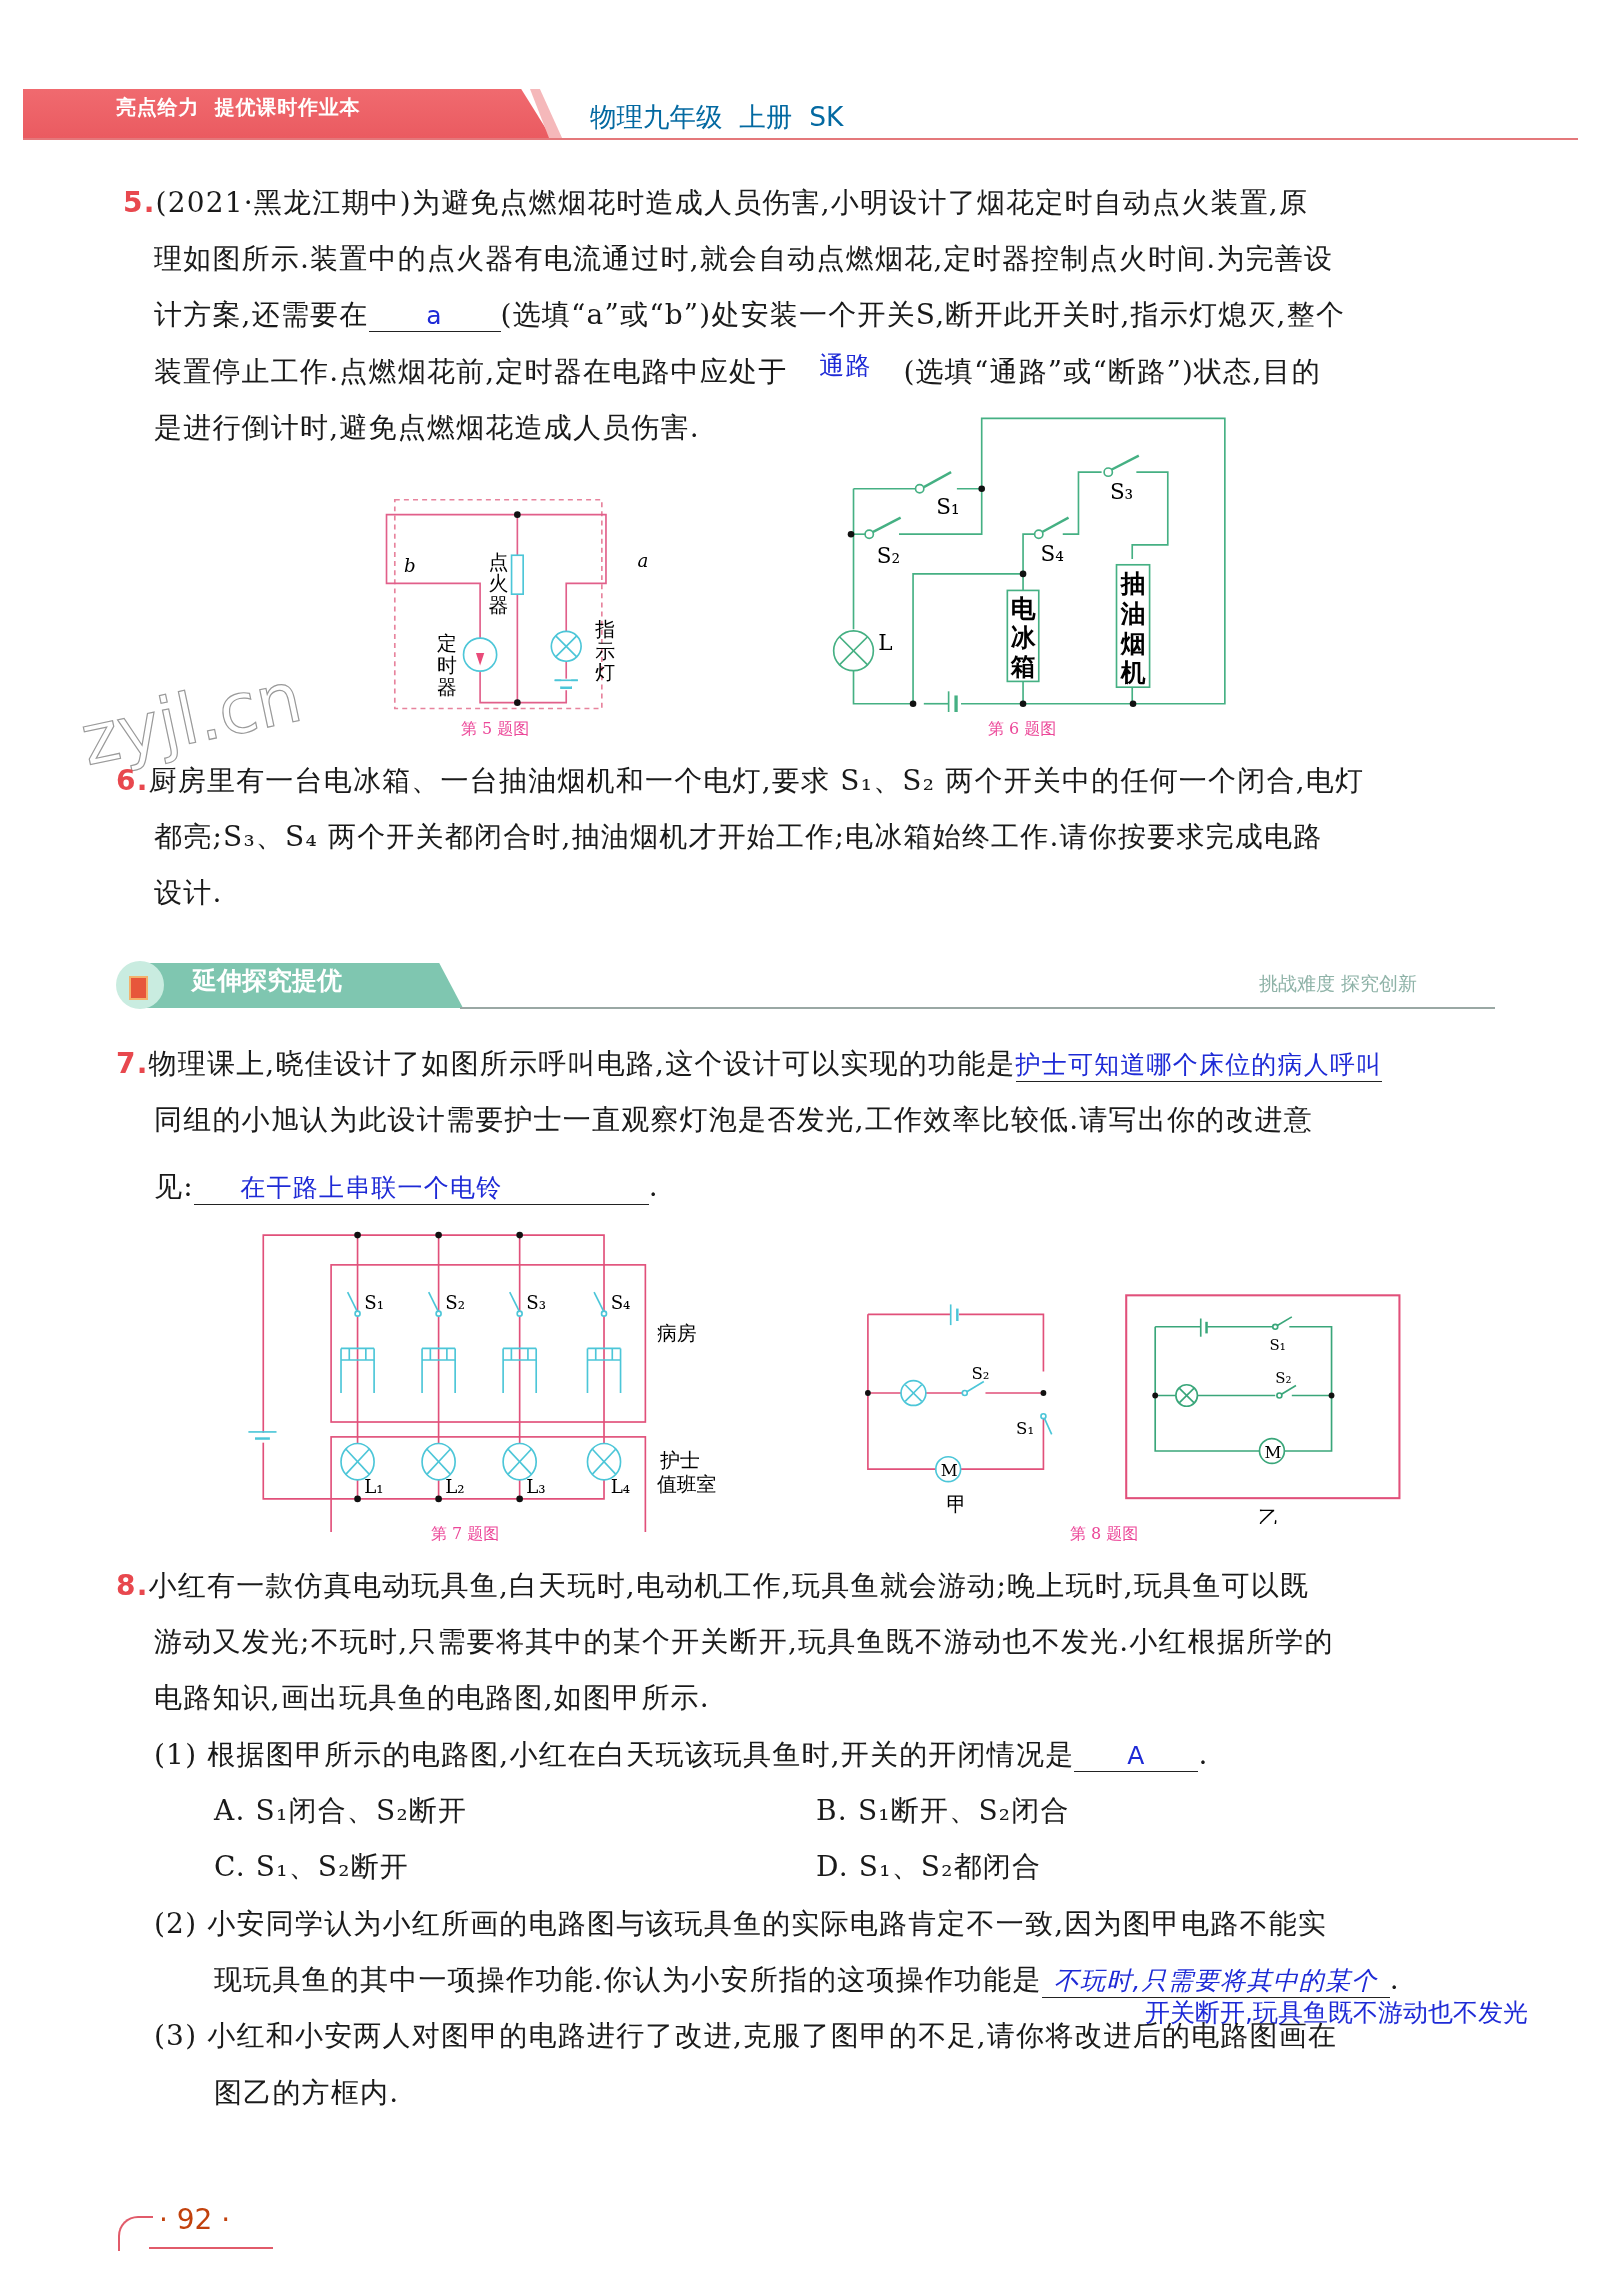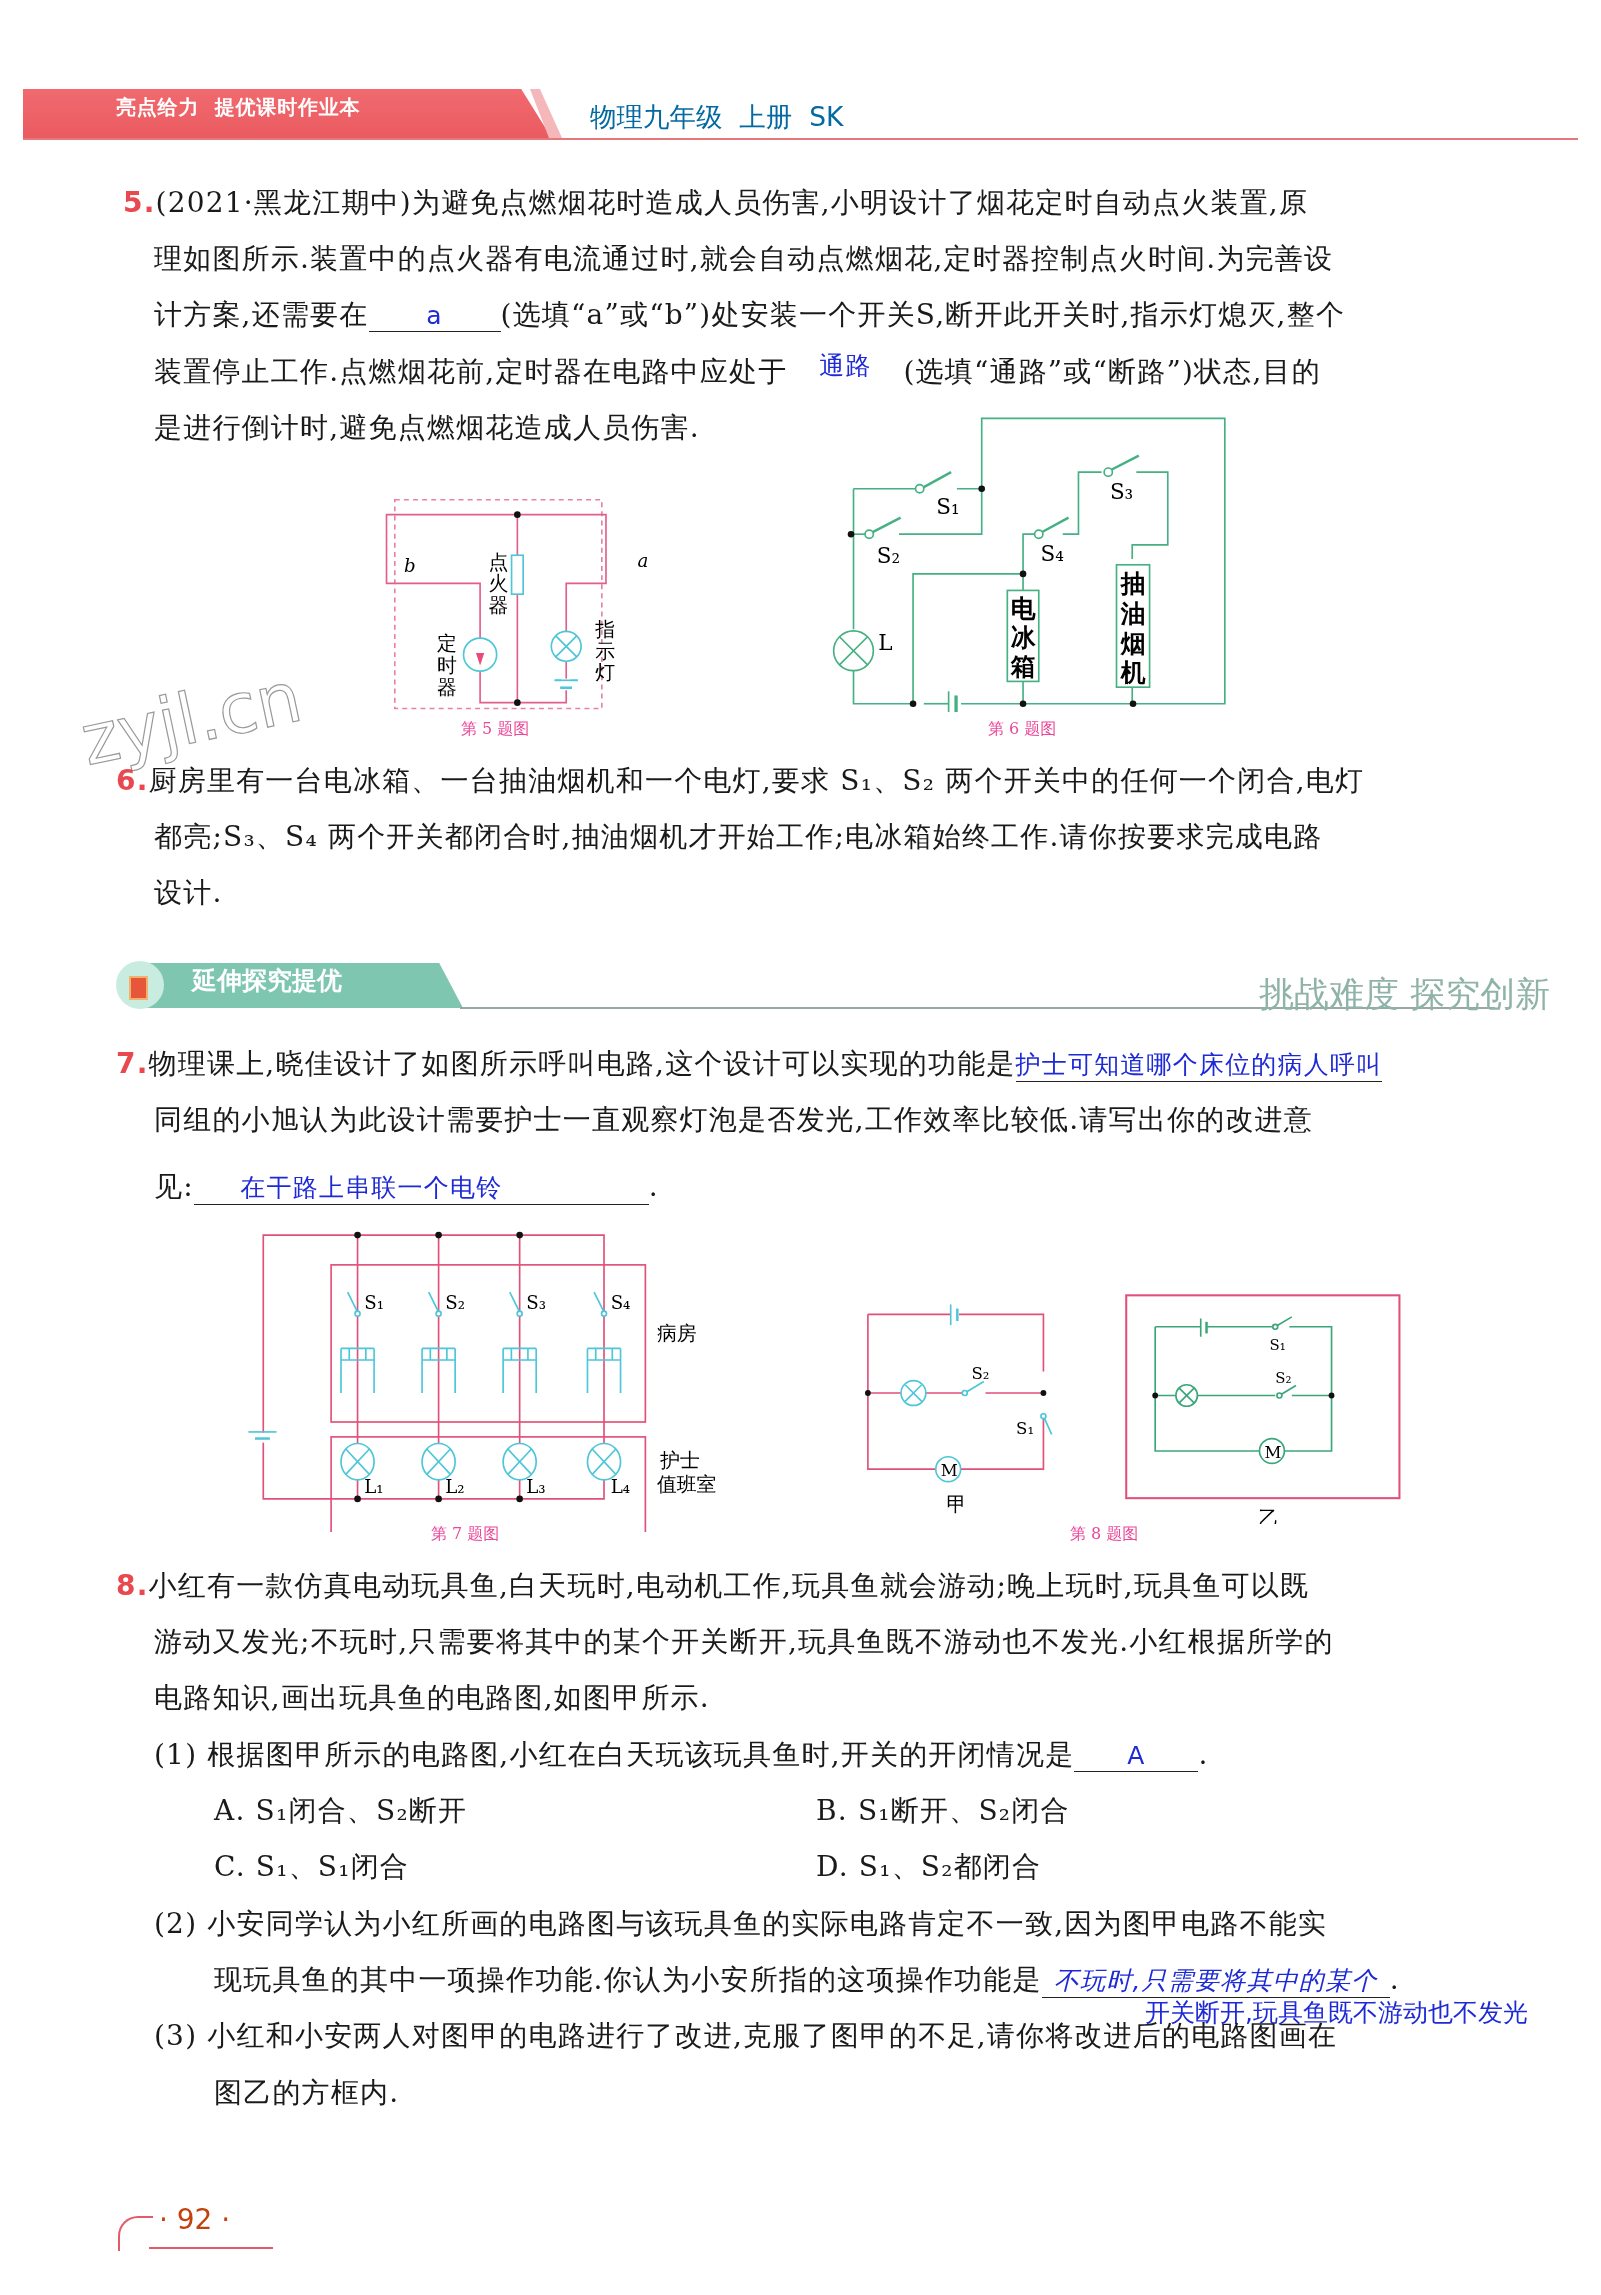--- a/index.html
+++ b/index.html
@@ -22,21 +22,21 @@
   .blank { display: inline-block; border-bottom: 1.7px solid #222; text-align: center; }
   .caption { font-size: 16px; color: #ec4899; white-space: nowrap; }
 
   
   .sec-bar { left: 123px; top: 963px; width: 340px; height: 45px; background: #7fc6b0;
              clip-path: polygon(0 0, 93% 0, 100% 100%, 0 100%); border-radius: 22.4px 0 0 22.4px; }
   .sec-icon { left: 116px; top: 961px; width: 48px; height: 48px; border-radius: 50%; background: #c9ece0; }
   .sec-icon-inner { left: 129px; top: 976px; width: 15px; height: 20px; background: #e7563b; border: 2.5px solid #f3b26c; }
   .sec-title { left: 192px; top: 964px; font-family: "DejaVu Sans", sans-serif; font-weight: bold; font-size: 25px; color: #fff; white-space: nowrap; }
   .sec-line { left: 460px; top: 1007px; width: 1035px; height: 1.7px; background: #9aa8a4; }
-  .sec-tag { left: 1259px; top: 971px; font-size: 35px; color: #8fb3a8; white-space: nowrap; }
+  .sec-tag { left: 1259px; top: 971px; font-size: 19px; color: #8fb3a8; white-space: nowrap; }
 
   .watermark { left: 91px; top: 700px; font-family: "DejaVu Sans", sans-serif; font-size: 70px; color: transparent;
                -webkit-text-stroke: 1.2px #9a9a9a; transform: rotate(-12deg); transform-origin: left bottom; white-space: nowrap; }
 
   .pagefoot { left: 116px; top: 2203px; font-family: "DejaVu Sans", sans-serif; font-size: 28px; color: #c2410c; white-space: pre; }
   .pagefoot-hook { left: 118px; top: 2216px; width: 33px; height: 33px; border-top: 2.5px solid #e15b6a; border-left: 2.5px solid #e15b6a; border-radius: 20px 0 0 0; }
   .pagefoot-line { left: 149px; top: 2247px; width: 124px; height: 1.7px; background: #e15b6a; }
   svg text { font-family: "DejaVu Serif", "Liberation Serif", serif; }
 </style>
 </head>
@@ -308,21 +308,21 @@
   <div class="qline" style="left:116px;top:1567px;">
     <span class="qnum">8.</span><span>小红有一款仿真电动玩具鱼,白天玩时,电动机工作,玩具鱼就会游动;晚上玩时,玩具鱼可以既</span>
   </div>
   <div class="qline" style="left:154px;top:1623px;">游动又发光;不玩时,只需要将其中的某个开关断开,玩具鱼既不游动也不发光.小红根据所学的</div>
   <div class="qline" style="left:154px;top:1679px;">电路知识,画出玩具鱼的电路图,如图甲所示.</div>
   <div class="qline" style="left:154px;top:1736px;">
     <span>(1) 根据图甲所示的电路图,小红在白天玩该玩具鱼时,开关的开闭情况是</span><span class="blank" style="width:124px;"><span class="ans">A</span></span><span>.</span>
   </div>
   <div class="qline" style="left:214px;top:1792px;">A. S₁闭合、S₂断开</div>
   <div class="qline" style="left:816px;top:1792px;">B. S₁断开、S₂闭合</div>
-  <div class="qline" style="left:214px;top:1848px;">C. S₁、S₁闭合</div>
+  <div class="qline" style="left:214px;top:1848px;">C. S₁、S₂断开</div>
   <div class="qline" style="left:816px;top:1848px;">D. S₁、S₂都闭合</div>
   <div class="qline" style="left:154px;top:1905px;">(2) 小安同学认为小红所画的电路图与该玩具鱼的实际电路肯定不一致,因为图甲电路不能实</div>
   <div class="qline" style="left:214px;top:1961px;">
     <span>现玩具鱼的其中一项操作功能.你认为小安所指的这项操作功能是</span><span class="blank" style="width:348px;text-align:center;font-style:italic;"><span class="ans">不玩时,只需要将其中的某个</span></span><span>.</span>
   </div>
   <div class="abs ans" style="left:1145px;top:1996px;white-space:nowrap;">开关断开,玩具鱼既不游动也不发光</div>
   <div class="qline" style="left:154px;top:2017px;">(3) 小红和小安两人对图甲的电路进行了改进,克服了图甲的不足,请你将改进后的电路图画在</div>
   <div class="qline" style="left:214px;top:2074px;">图乙的方框内.</div>
 </div>
 

